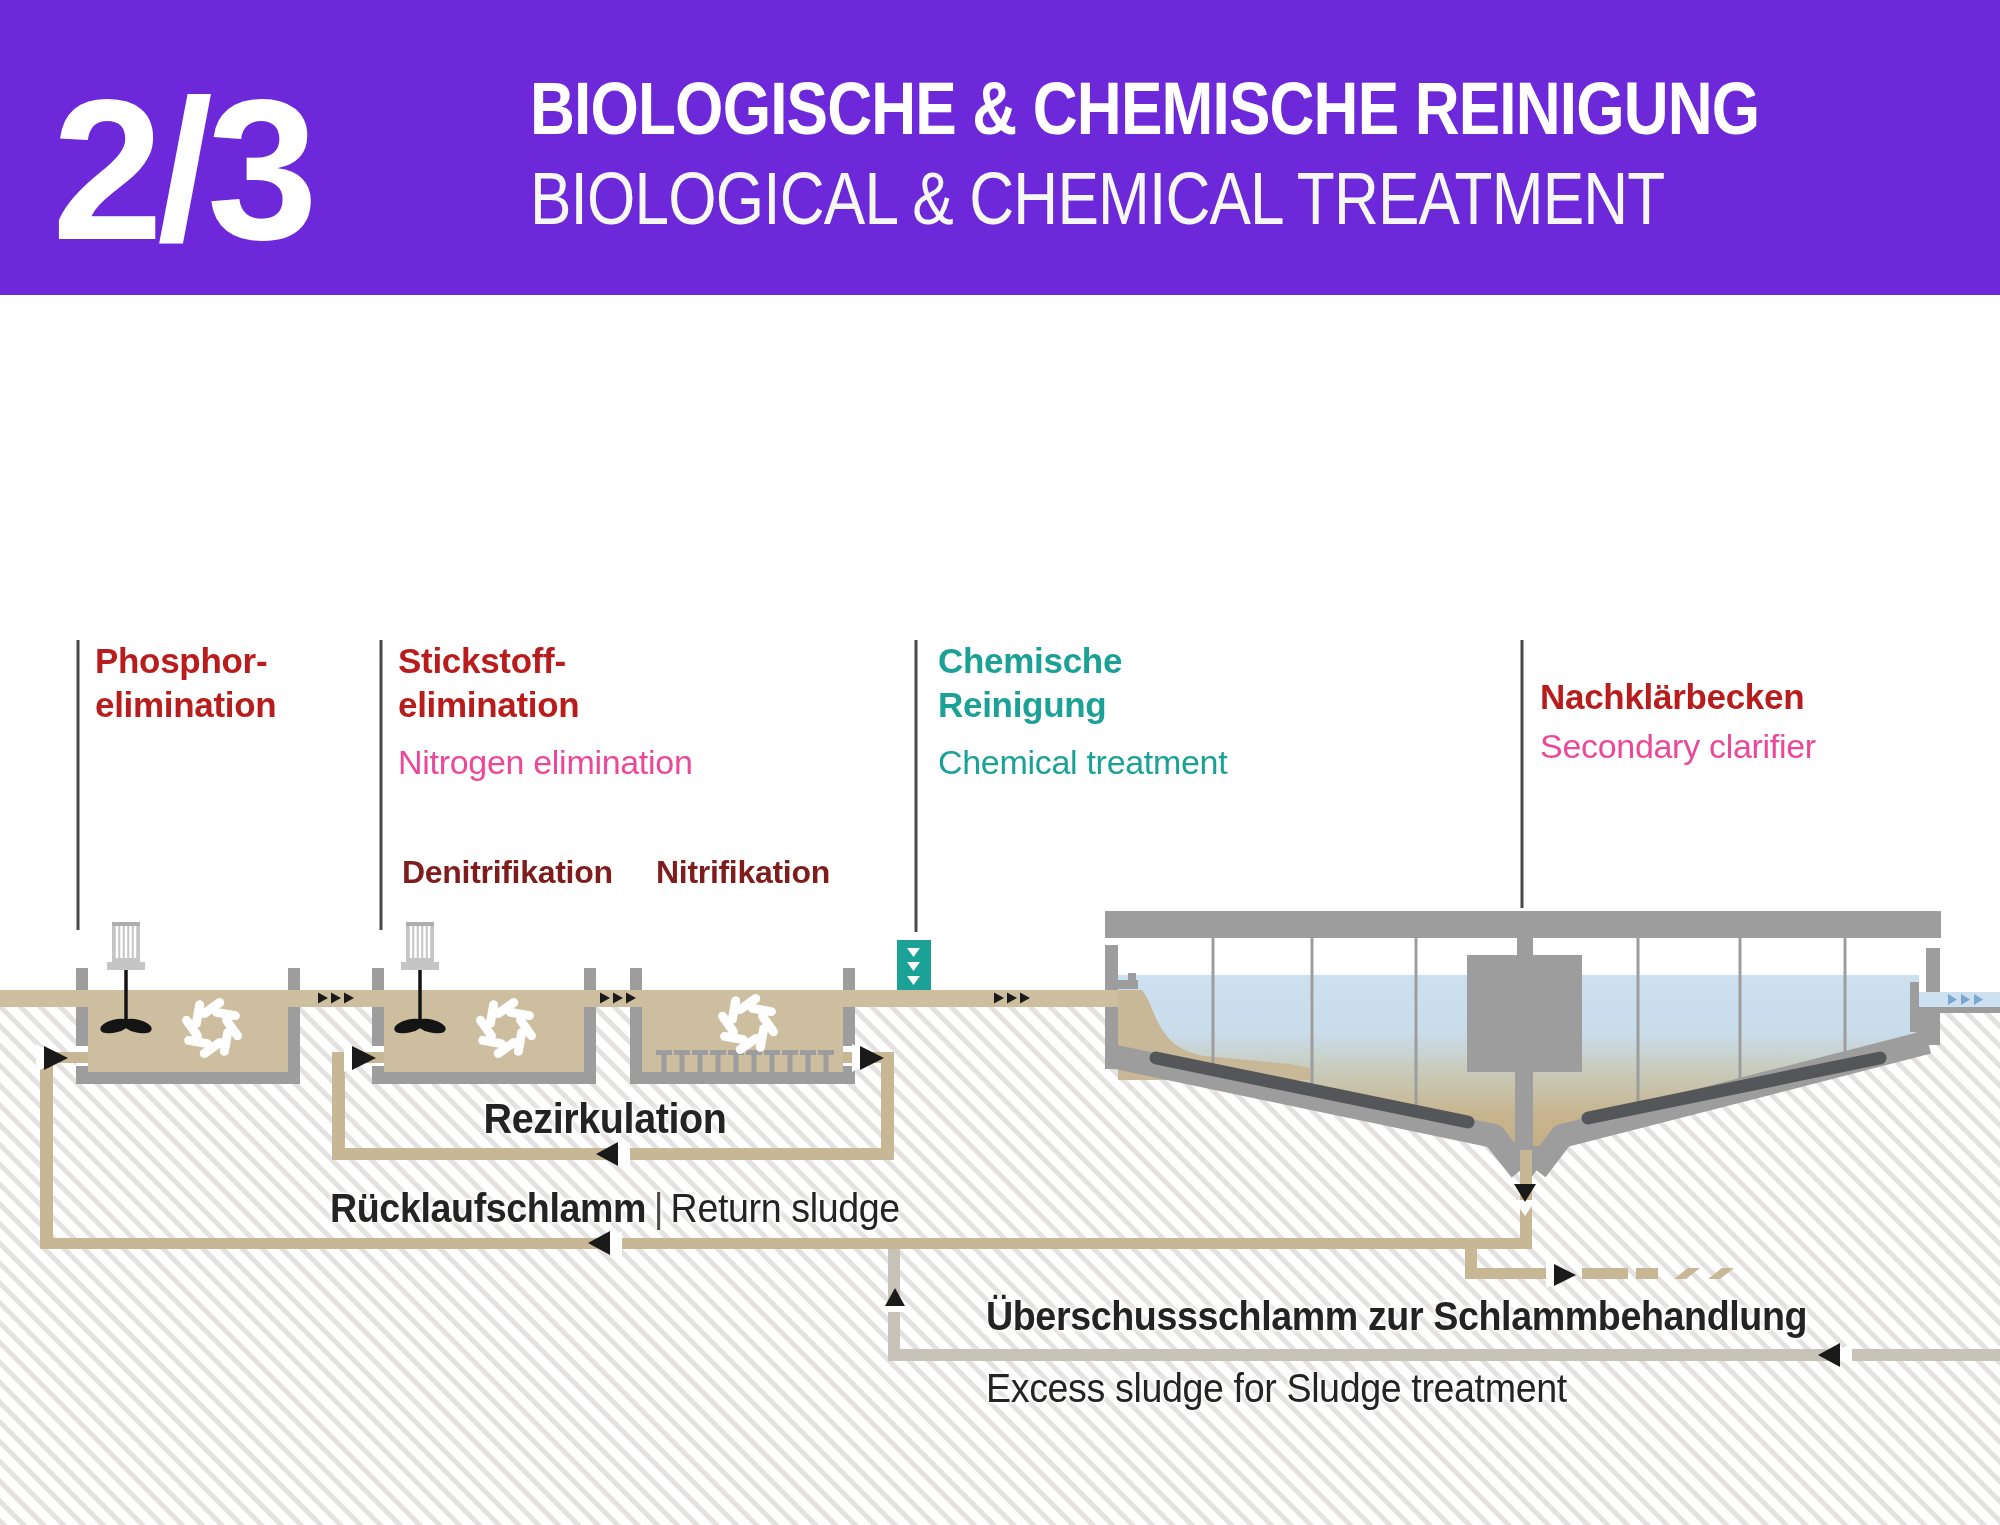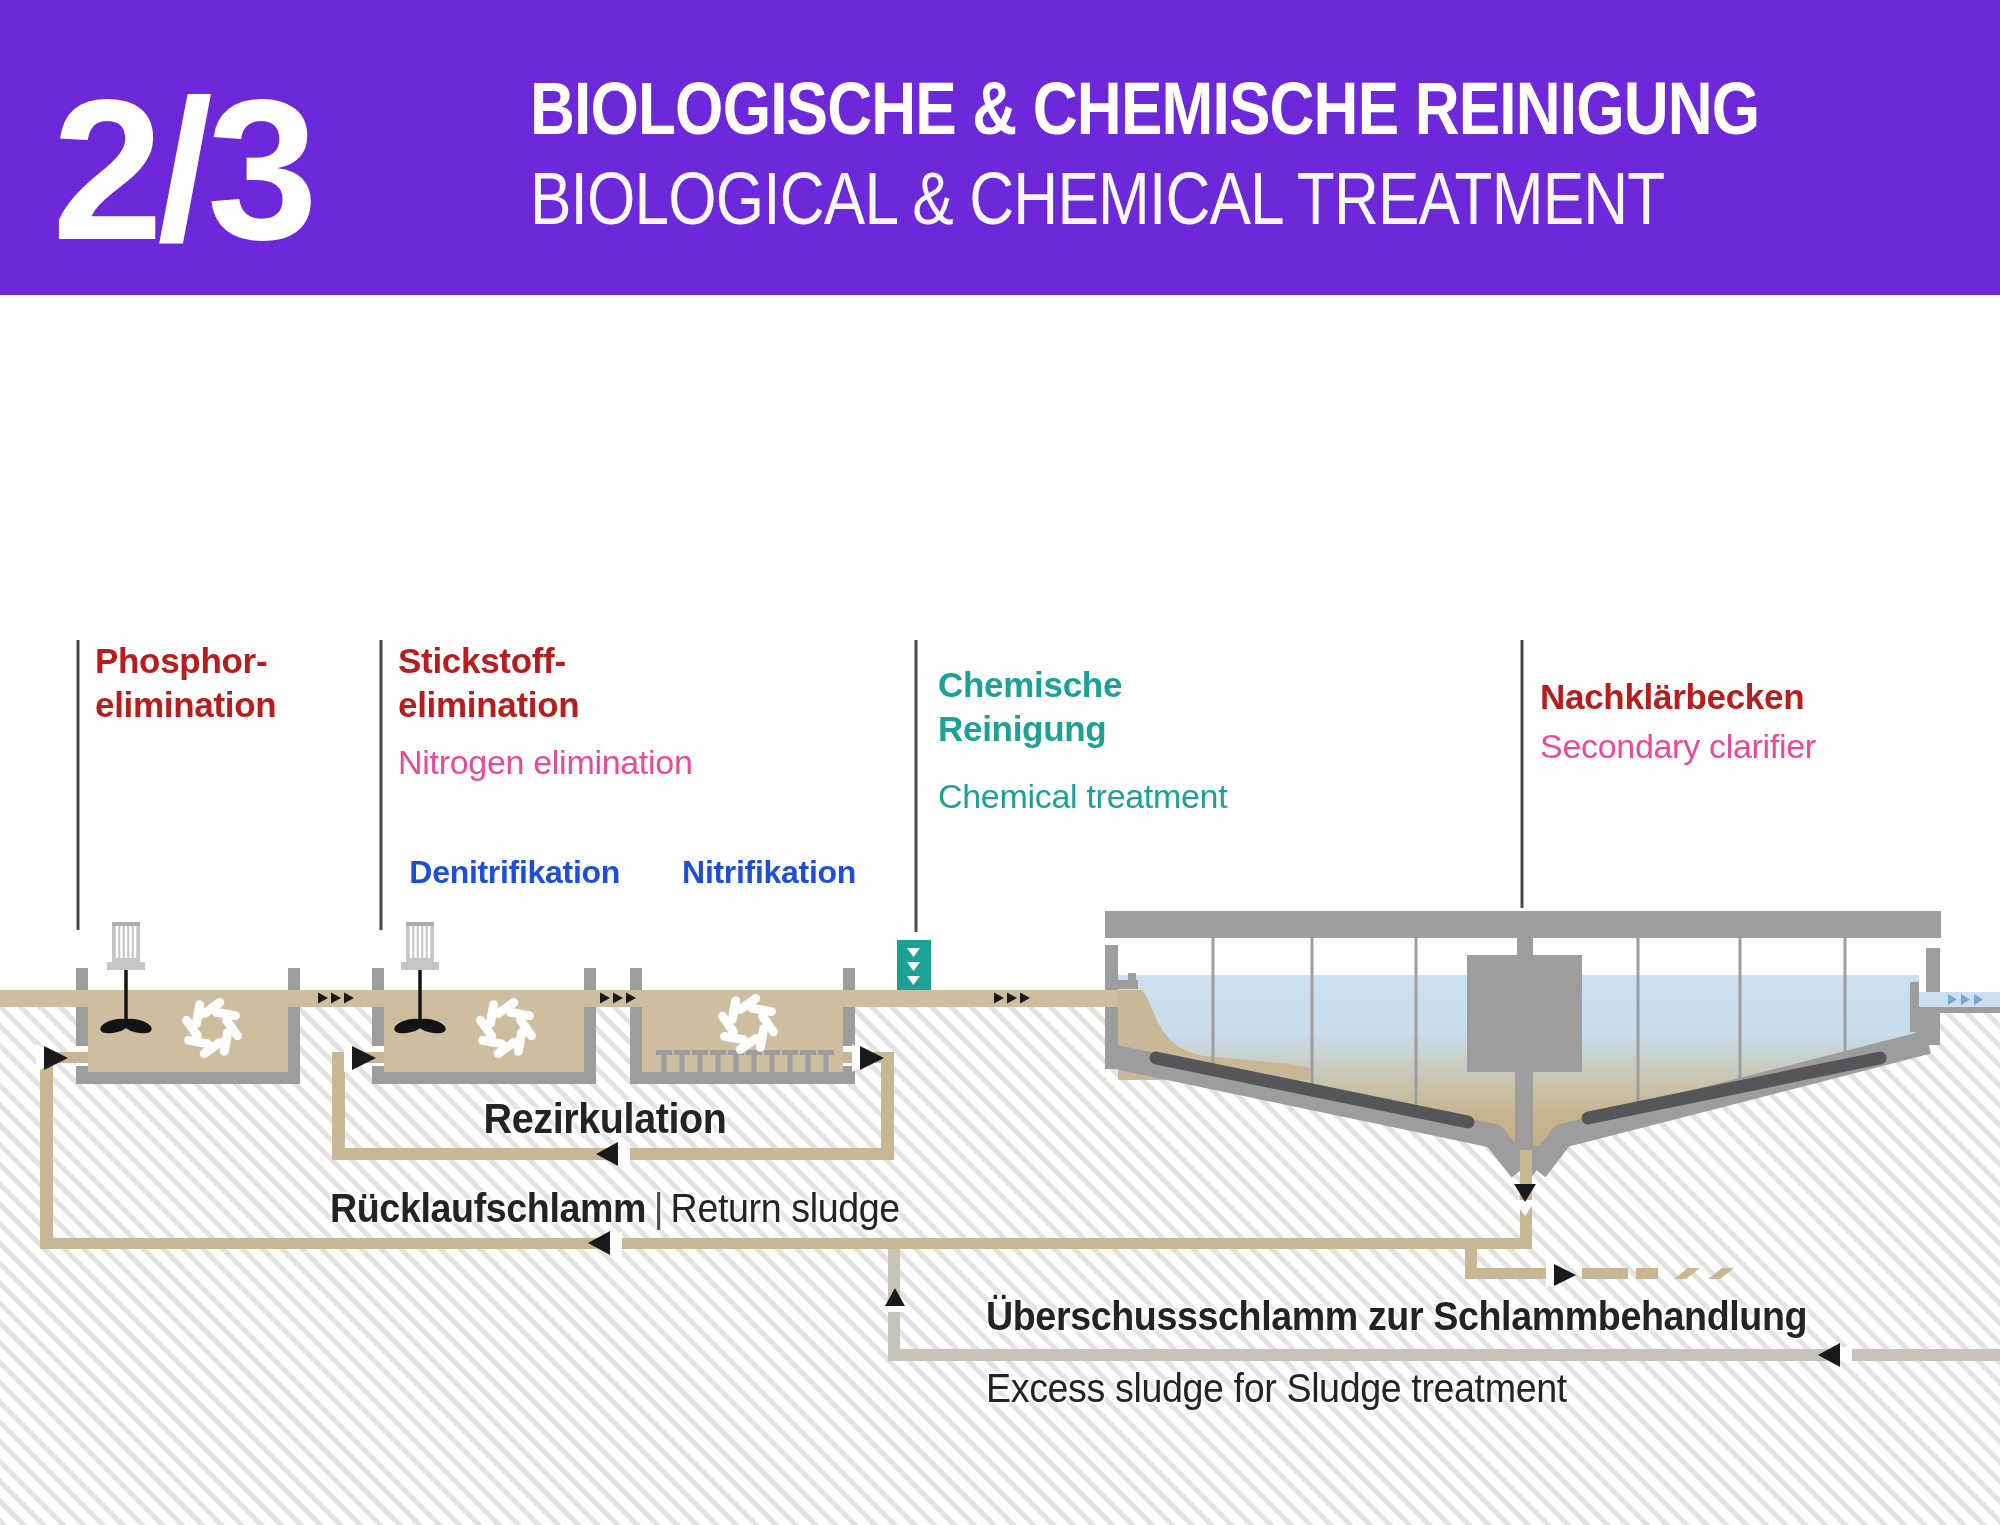--- a/index.html
+++ b/index.html
@@ -12,23 +12,23 @@
   .title-de{position:absolute;left:530px;top:66px;font-size:74px;font-weight:bold;color:#ffffff;
             white-space:nowrap;transform:scaleX(.84);transform-origin:left top;letter-spacing:-1px;}
   .title-en{position:absolute;left:530px;top:156px;font-size:74px;font-weight:normal;color:#f4f7f2;
             white-space:nowrap;transform:scaleX(.84);transform-origin:left top;letter-spacing:-1px;}
   
   .diagram{position:absolute;left:0;top:0;}
   
   .sec{position:absolute;}
   .sec-title{font-size:35px;line-height:44px;font-weight:bold;color:#b91c1c;letter-spacing:-0.3px;}
   .sec-sub{font-size:34px;line-height:42px;font-weight:normal;color:#ec4899;margin-top:14px;letter-spacing:-0.3px;}
-  .sec.teal .sec-title,.sec.teal .sec-sub{color:#1ba195;margin-top:24px;}
+  .sec.teal .sec-title,.sec.teal .sec-sub{color:#1ba195;}
   .sec.tight .sec-sub{margin-top:6px;}
-  .proc-label{position:absolute;font-size:32px;font-weight:bold;color:#1d4ed8;text-align:right;letter-spacing:-0.3px;}
+  .proc-label{position:absolute;font-size:32px;font-weight:bold;color:#7f1d1d;text-align:left;letter-spacing:-0.3px;}
   
   .flow-label{position:absolute;font-size:40px;color:#232323;white-space:nowrap;
               transform:scaleX(.94);transform-origin:left top;letter-spacing:-0.4px;
               text-shadow:0 0 4px #fff,0 0 4px #fff,0 0 6px #fff;}
   .flow-label .b{font-weight:bold;}
   .flow-label .sep{font-weight:normal;color:#4a4a4a;padding:0 8px;}
   .center{text-align:center;}
 </style>
 </head>
 <body>

